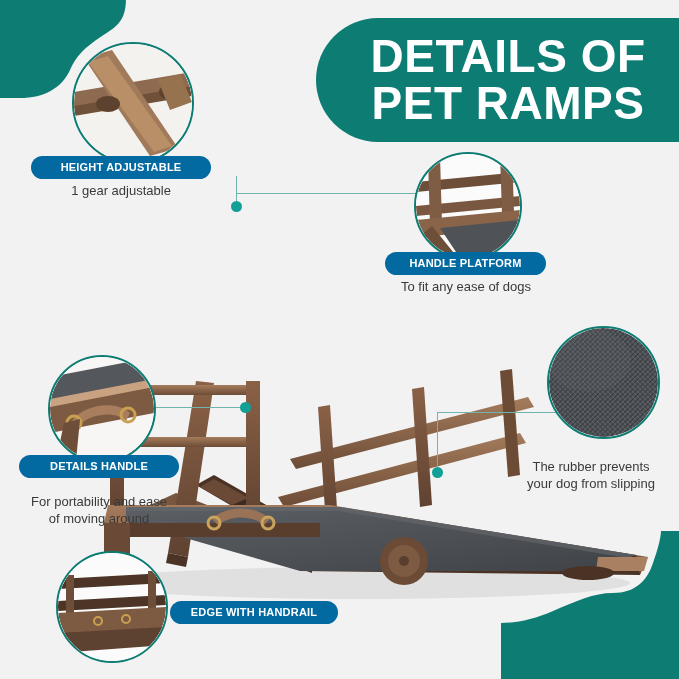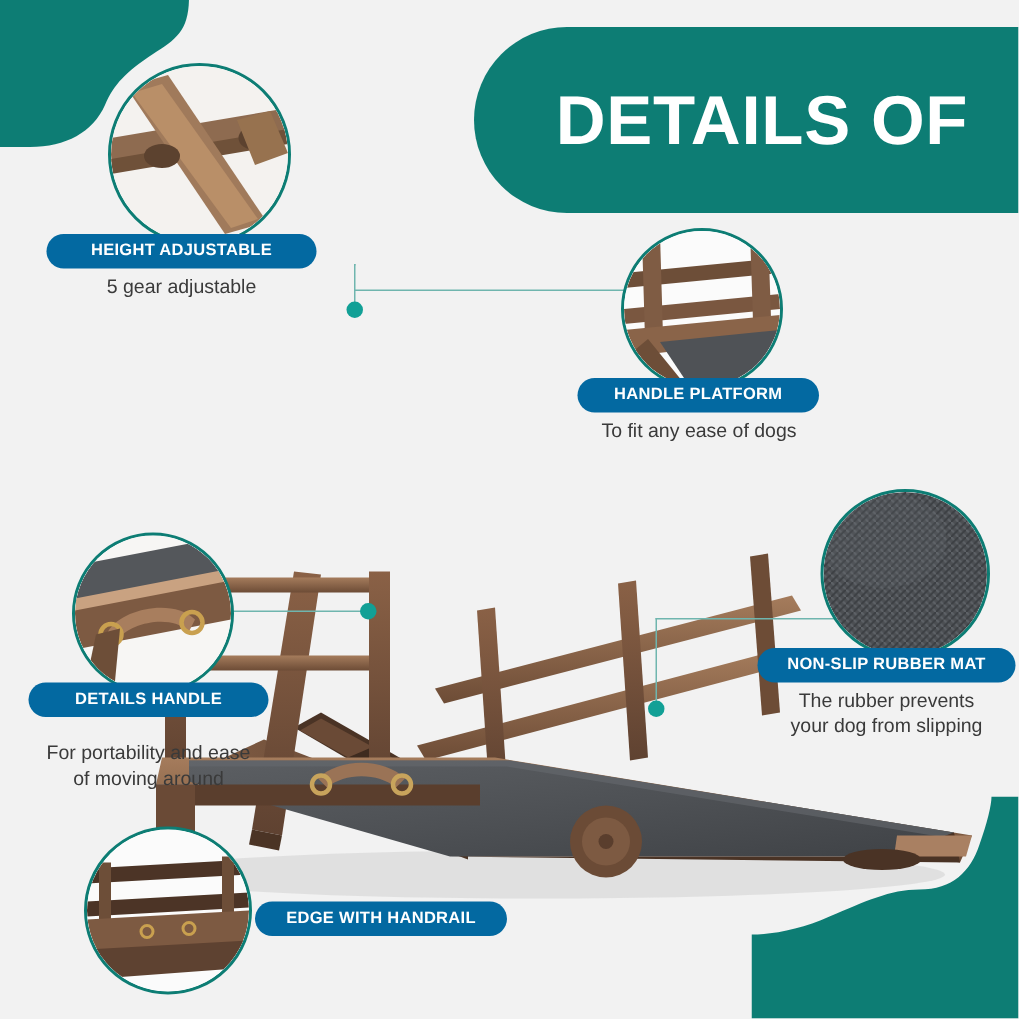--- a/index.html
+++ b/index.html
@@ -77,20 +77,21 @@
              C64,90 46,100 22,100 C12,100 4,100 0,100 Z" fill="#0d7d74"></path>
   </svg>
 
   <svg class="blob" id="blob-br" width="180" height="150" viewBox="0 0 180 150">
     <path d="M180,150 L0,150 L0,92 C16,92 34,88 52,80 C76,70 92,62 112,62
              C134,62 146,50 152,32 C157,18 160,6 160,0 L180,0 Z" fill="#0d7d74"></path>
   </svg>
 
   <div id="title-banner">
     <div class="title-line">DETAILS OF</div>
+    <div class="title-line">PET RAMPS</div>
   </div>
 
   <svg id="product" viewBox="0 0 679 430">
     <defs>
       <linearGradient id="gMat" x1="0" y1="0" x2="1" y2="1">
         <stop offset="0%" stop-color="#5c5f63"></stop>
         <stop offset="50%" stop-color="#4e5155"></stop>
         <stop offset="100%" stop-color="#3f4246"></stop>
       </linearGradient>
       <linearGradient id="gWoodA" x1="0" y1="0" x2="0" y2="1">
@@ -202,21 +203,21 @@
       <path d="M0,48 L118,28 L118,44 L0,64 Z" fill="#8e6b50"></path>
       <path d="M0,62 L118,42 L118,52 L0,72 Z" fill="#6f5139"></path>
       <path d="M10,14 L38,6 L104,104 L76,112 Z" fill="#a07a5b"></path>
       <path d="M14,18 L34,12 L98,102 L80,108 Z" fill="#b98f68"></path>
       <ellipse cx="34" cy="60" rx="12" ry="8" fill="#5c422f"></ellipse>
       <ellipse cx="96" cy="48" rx="11" ry="8" fill="#5c422f"></ellipse>
       <path d="M84,36 L106,30 L118,58 L96,66 Z" fill="#97724f"></path>
     </svg>
   </div>
   <div class="pill" style="left:31px;top:156px;width:180px;">HEIGHT ADJUSTABLE</div>
-  <div class="caption" style="left:21px;top:182px;width:200px;">5 gear adjustable</div>
+  <div class="caption" style="left:21px;top:182px;width:200px;">1 gear adjustable</div>
 
   <div class="circle-callout" style="left:414px;top:152px;width:104px;height:104px;">
     <svg class="circle-inner" viewBox="0 0 104 104">
       <rect width="104" height="104" fill="#fbfbfb"></rect>
       <path d="M0,28 L104,18 L104,28 L0,38 Z" fill="#6d4e38"></path>
       <path d="M0,52 L104,42 L104,52 L0,62 Z" fill="#7a5740"></path>
       <path d="M12,4 L24,2 L26,70 L14,72 Z" fill="#7f5c44"></path>
       <path d="M84,0 L96,0 L98,58 L86,60 Z" fill="#7f5c44"></path>
       <path d="M0,66 L104,56 L104,72 L0,84 Z" fill="#8a6449"></path>
       <path d="M24,74 L104,66 L104,104 L44,104 Z" fill="#4f5256"></path>
@@ -232,21 +233,20 @@
         <pattern id="weave" width="5" height="5" patternUnits="userSpaceOnUse">
           <rect width="5" height="5" fill="#4c4f53"></rect>
           <path d="M0,0 L5,5" stroke="#5e6267" stroke-width="1.4"></path>
           <path d="M5,0 L0,5" stroke="#3c3f43" stroke-width="1.4"></path>
         </pattern>
       </defs>
       <rect width="109" height="109" fill="url(#weave)"></rect>
       <ellipse cx="40" cy="32" rx="42" ry="32" fill="#6a6e73" opacity="0.18"></ellipse>
     </svg>
   </div>
-  <div class="pill" style="left:505px;top:432px;width:172px;">NON-SLIP RUBBER MAT</div>
   <div class="caption" style="left:501px;top:458px;width:180px;">The rubber prevents
 your dog from slipping</div>
 
   <div class="circle-callout" style="left:48px;top:355px;width:104px;height:104px;">
     <svg class="circle-inner" viewBox="0 0 104 104">
       <rect width="104" height="104" fill="#f7f6f4"></rect>
       <path d="M0,20 L104,0 L104,24 L0,44 Z" fill="#54575b"></path>
       <path d="M0,42 L104,22 L104,32 L0,52 Z" fill="#c9a281"></path>
       <path d="M0,50 L104,30 L104,56 L0,76 Z" fill="#7d5a42"></path>
       <path d="M22,64 C32,48 66,42 80,56 L76,64 C64,52 36,58 28,70 Z" fill="#a87e5e"></path>

